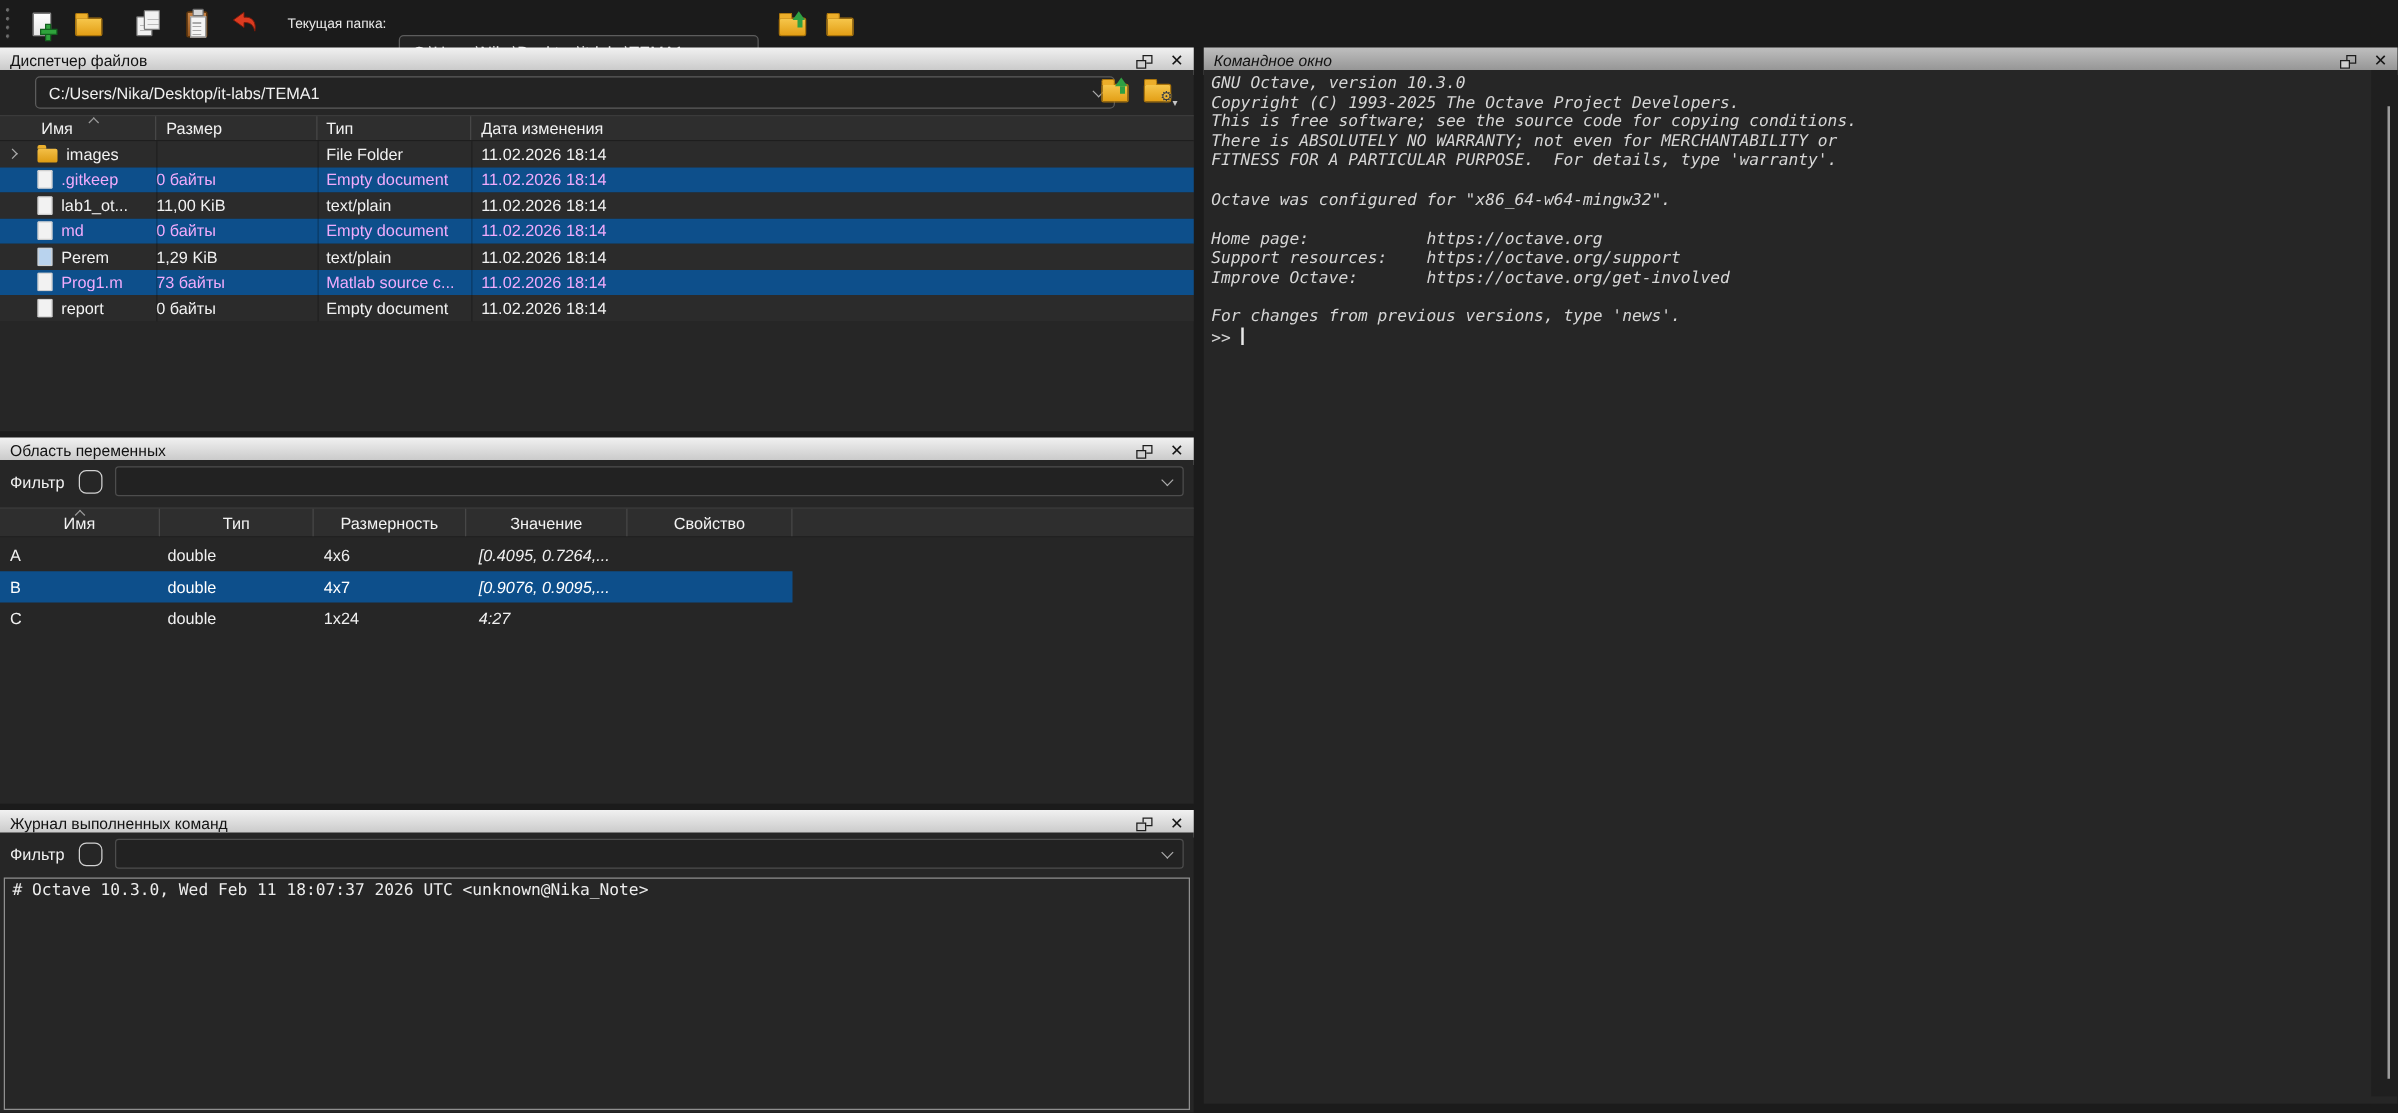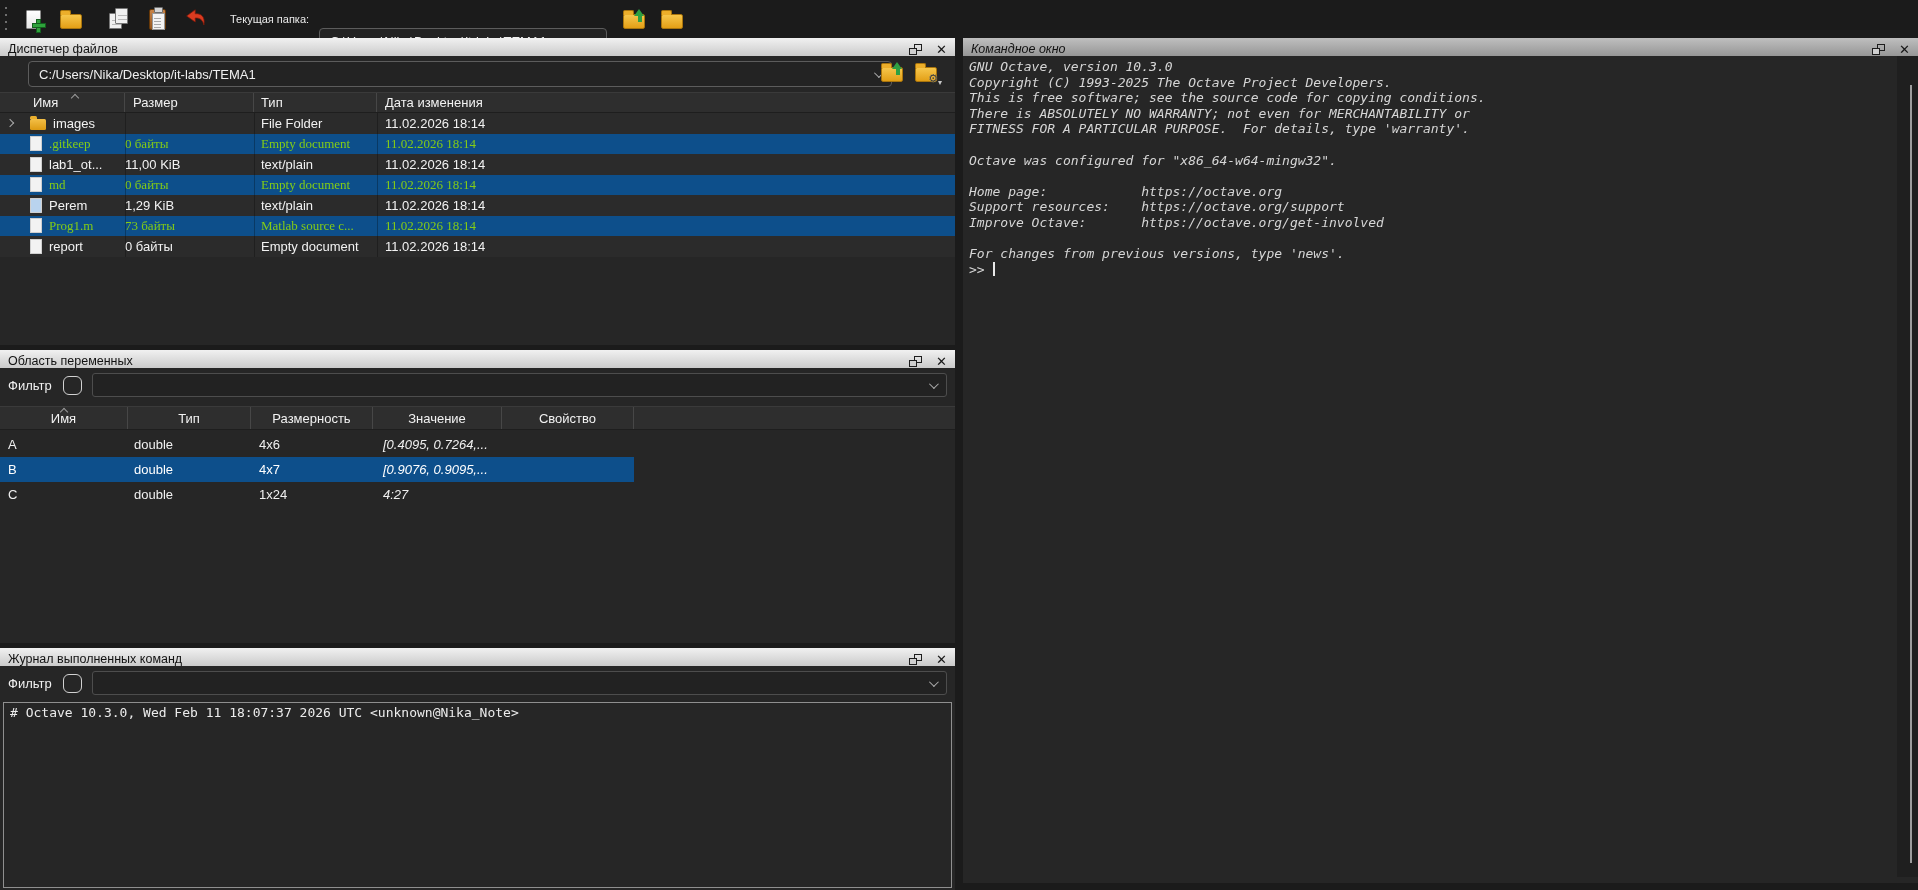--- a/index.html
+++ b/index.html
@@ -63,21 +63,21 @@
   .table-head .th:last-child{border-right:none;}
   #fb-head{top:36px;height:21px;grid-template-columns:125px 129px 123px 1fr;}
   #fb-head .th:nth-child(1){padding-left:33px;}
   #fb-head .th:nth-child(2){padding-left:8px;}
   #fb-head .th:nth-child(3){padding-left:7px;}
   #fb-head .th:nth-child(4){padding-left:8px;}
   .sort-caret{position:absolute;top:2px;left:72px;width:6px;height:6px;
     border-left:1.5px solid #9a9a9a;border-top:1.5px solid #9a9a9a;transform:rotate(45deg);}
   #fb-rows{position:absolute;left:0;right:0;top:57px;}
   .fb-row{height:20.5px;display:grid;grid-template-columns:125px 129px 123px 1fr;align-items:center;background:#2b2b2b;color:#f2f2f2;}
-  .fb-row.sel{background:var(--sel);color:#84cc16;font-family:Liberation Serif, serif;}
+  .fb-row.sel{background:var(--sel);color:#f0abfc;}
   .cell{overflow:hidden;white-space:nowrap;}
   .name-cell{display:flex;align-items:center;padding-left:4px;}
   .expander{width:11px;height:11px;margin-left:2px;position:relative;visibility:hidden;flex:none;}
   .expander.show{visibility:visible;}
   .expander.show::before{content:"";position:absolute;left:1px;top:2.5px;width:5px;height:5px;
     border-right:1.4px solid #ababab;border-bottom:1.4px solid #ababab;transform:rotate(-45deg);}
   .fi{flex:none;margin-left:13px;}
   .fi-file{width:12px;height:15px;background:#f2f2f2;border-radius:1px;box-shadow:inset 0 0 0 1px #cfcfcf;}
   .fi-file.blue{background:#b9d3ee;}
   .fi-folder{width:16px;height:11px;background:linear-gradient(#f3bf47,#dd9b13);border-radius:1.5px;position:relative;margin-top:2px;}

